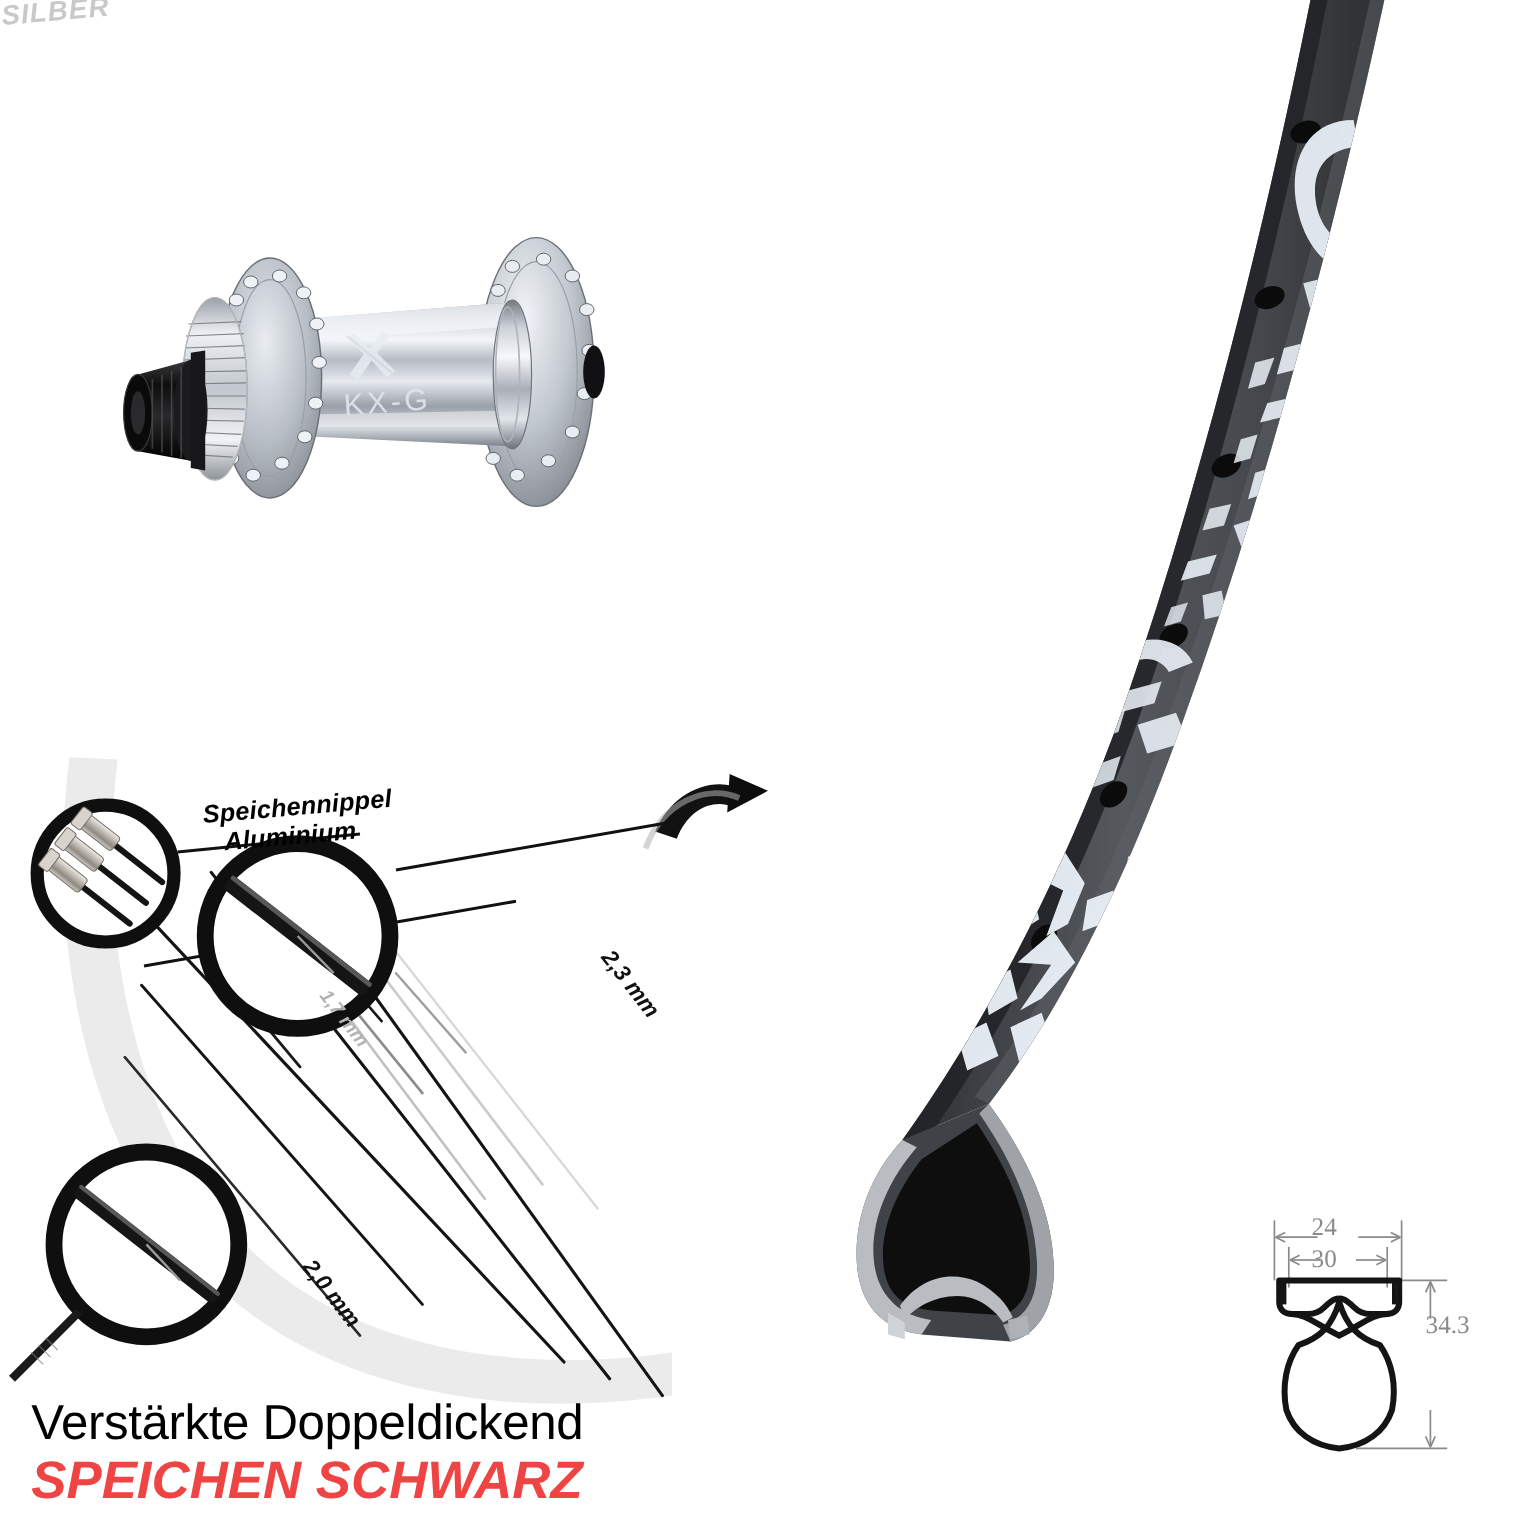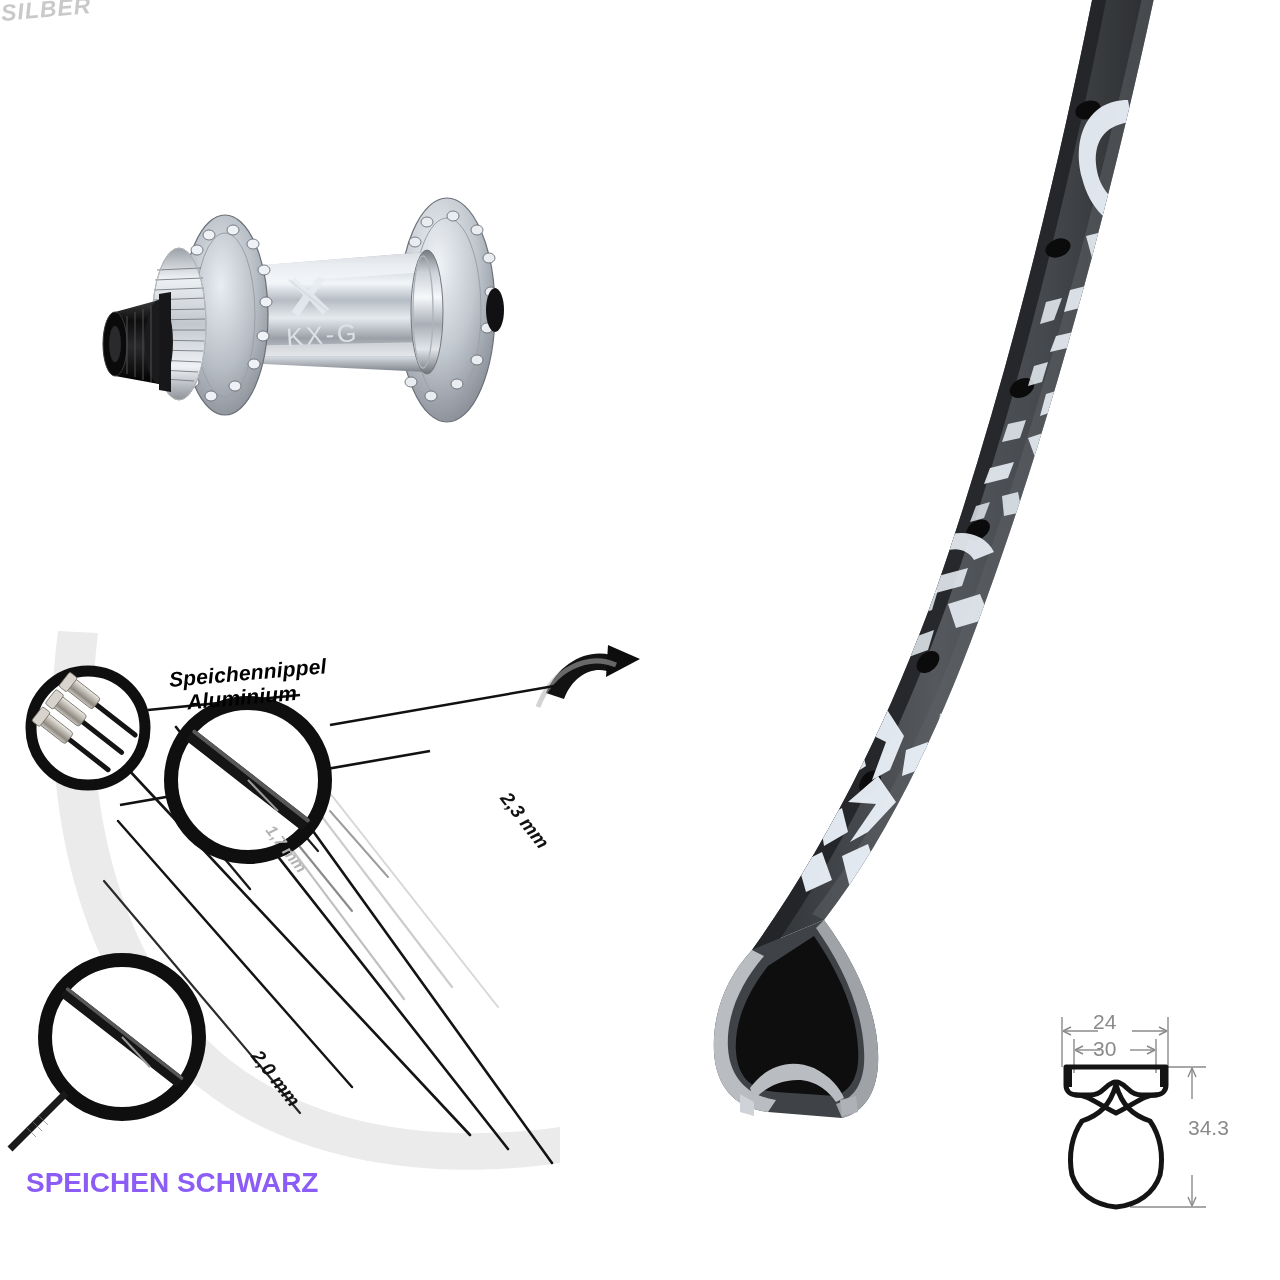--- a/index.html
+++ b/index.html
@@ -91,45 +91,46 @@
   #headline { left: 26px; top: 1164px; width: 620px; }
   #headline .line1 {
     font-size: 41px;
     font-weight: normal;
     color: #000000;
     letter-spacing: -0.3px;
     line-height: 1.05;
     white-space: nowrap;
   }
   #headline .line2 {
-    font-size: 28px;
+    font-size: 44px;
     font-weight: bold;
-    color: #8b5cf6;
+    font-style: italic;
+    color: #ef4444;
     letter-spacing: 0px;
     line-height: 1.05;
     margin-top: 4px;
     white-space: nowrap;
   }
 
   
   #rim-section {
     left: 1010px; top: 995px;
     width: 260px; height: 250px;
   }
   #rim-section svg { display:block; }
   .dim-text {
     position: absolute;
     font-size: 21px;
     color: #8a8a8a;
-    font-family: Liberation Sans, sans-serif;
+    font-family: Liberation Serif, serif;
     white-space: nowrap;
   }
   #dim-24 { left: 1093px; top: 1010px; }
   #dim-20 { left: 1093px; top: 1037px; }
-  #dim-343 { left: 1188px; top: 1116px; }
+  #dim-343 { left: 1188px; top: 1092px; }
 </style>
 </head>
 <body>
 
 <div id="stage">
 
   <div class="abs nosel" id="hub-photo">
     <svg width="490" height="330" viewBox="0 0 490 330">
       <defs>
         <linearGradient id="alu" x1="0" y1="0" x2="0" y2="1">
@@ -486,20 +487,21 @@
     <span>Speichennippel</span>
     <span class="l2">Aluminium</span>
   </div>
   <div id="label-silber">SILBER</div>
 
   <div class="mm-label" id="mm-23">2,3 mm</div>
   <div class="mm-label" id="mm-17">1,7 mm</div>
   <div class="mm-label" id="mm-20">2,0 mm</div>
 
   <div class="abs nosel" id="headline">
+    <div class="line1">Verstärkte Doppeldickend</div>
     <div class="line2">SPEICHEN SCHWARZ</div>
   </div>
 
   <div class="abs nosel" id="rim-section">
     <svg width="260" height="250" viewBox="0 0 260 250">
 
       <g stroke="#8a8a8a" stroke-width="1.4" fill="none">
 
         <path d="M52 22 L52 72"></path>
         <path d="M158 22 L158 72"></path>

